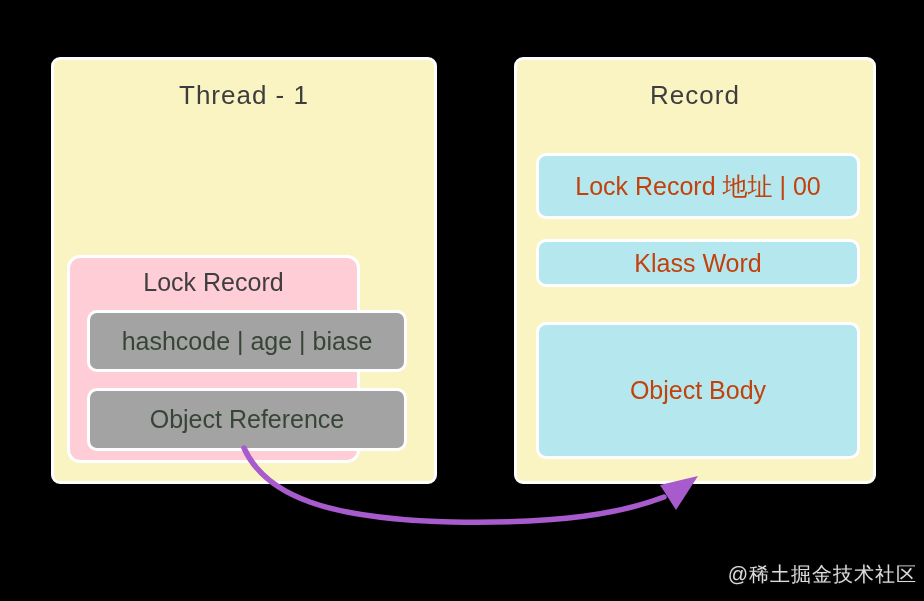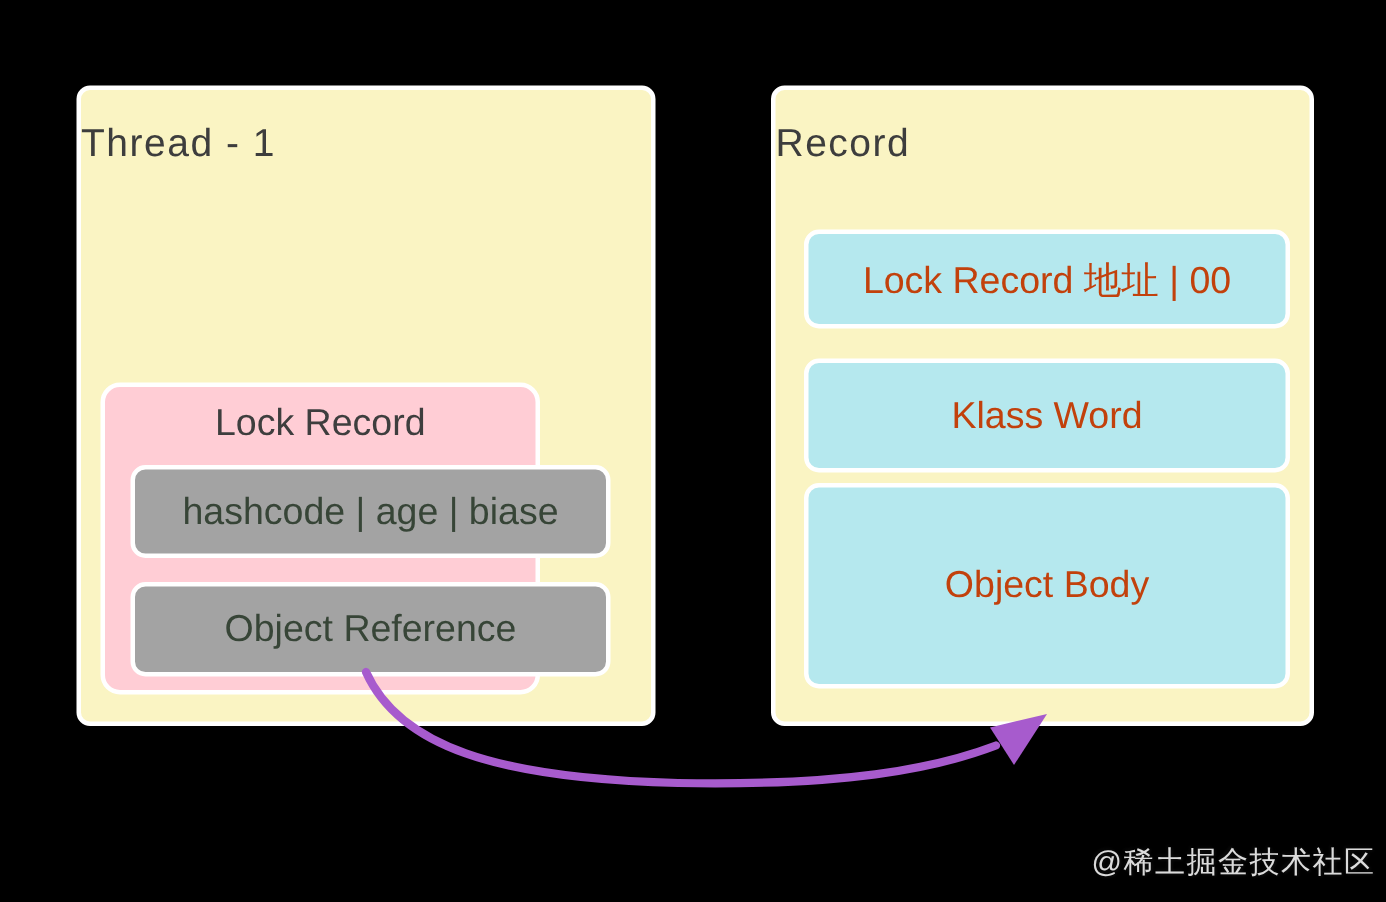--- a/index.html
+++ b/index.html
@@ -15,21 +15,21 @@
     background: #000000;
   }
   .panel {
     position: absolute;
     background: #faf4c3;
     border: 3px solid #ffffff;
     border-radius: 9px;
   }
   .panel-title {
     margin-top: 20px;
-    text-align: left;
+    text-align: center;
     font-size: 26px;
     color: #3d3d3d;
     letter-spacing: 1px;
   }
   #thread-box { left: 51px; top: 57px; width: 386px; height: 427px; }
   #object-box { left: 514px; top: 57px; width: 362px; height: 427px; }
 
   .lock-record {
     position: absolute;
     left: 13px; top: 195px;
@@ -67,21 +67,21 @@
     background: #b5e8ee;
     border: 3px solid #ffffff;
     border-radius: 10px;
     display: flex;
     align-items: center;
     justify-content: center;
     font-size: 25px;
     color: #c2410c;
   }
   #cyan-row-0 { top: 93px; height: 66px; }
-  #cyan-row-1 { top: 179px; height: 76px; }
+  #cyan-row-1 { top: 179px; height: 48px; }
   #cyan-row-2 { top: 262px; height: 137px; }
 
   #arrow-svg {
     position: absolute;
     left: 0; top: 0;
     width: 924px; height: 601px;
     pointer-events: none;
   }
   .watermark {
     position: absolute;

